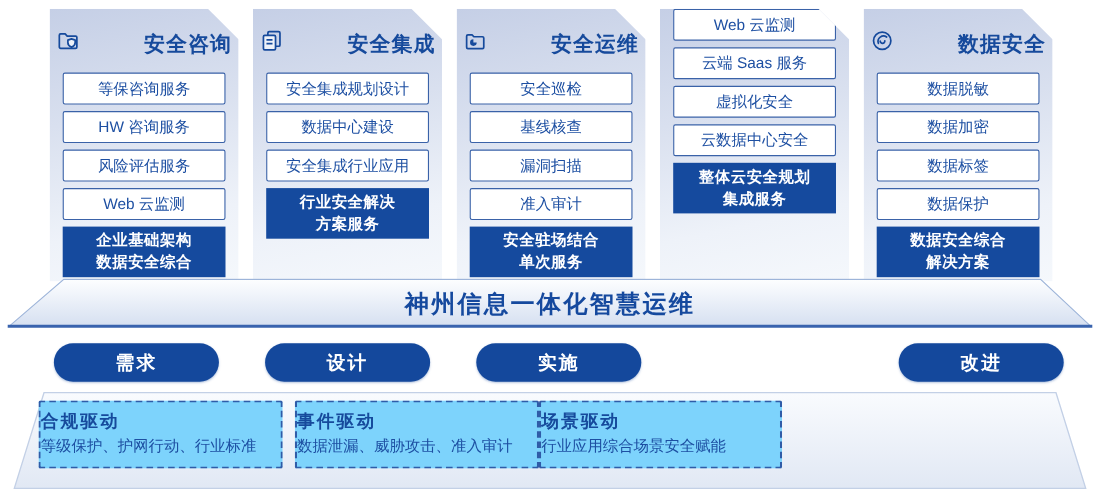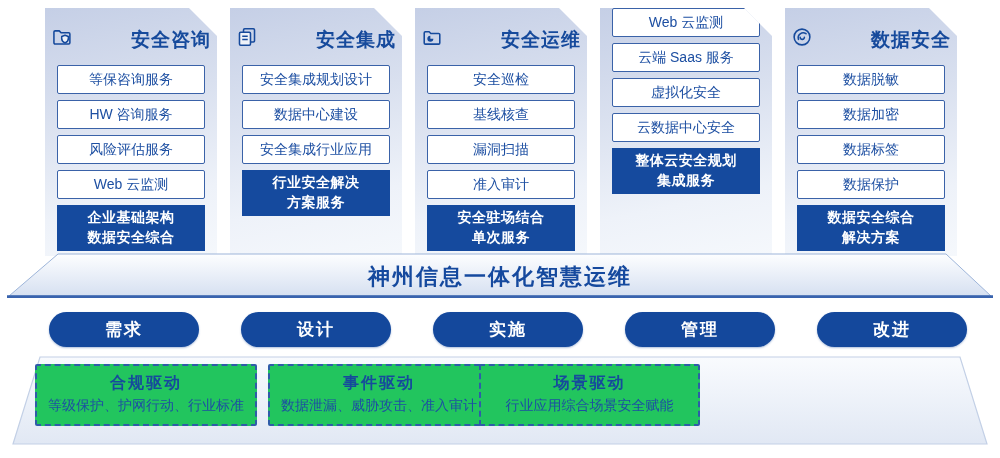--- a/index.html
+++ b/index.html
@@ -38,22 +38,22 @@
   .pill{
     position:absolute;top:312px;width:150px;height:35px;border-radius:18px;
     background:#14489c;color:#ffffff;font-size:17px;font-weight:bold;letter-spacing:2px;
     display:flex;align-items:center;justify-content:center;
     box-shadow:0 1px 2px rgba(20,72,156,.35);
   }
   
   .base-svg{position:absolute;left:0;top:354px;}
   
   .driver{
-    position:absolute;top:364px;height:62px;box-sizing:border-box;background:#22c55e;
-    border:2px dashed #2f5ca8;border-radius:2px;text-align:center;font-family:Liberation Mono, monospace;
+    position:absolute;top:364px;height:62px;box-sizing:border-box;background:#7dd3fc;
+    border:2px dashed #2f5ca8;border-radius:2px;text-align:left;font-family:Liberation Mono, monospace;
   }
   .driver-title{margin-top:7px;font-size:16px;font-weight:bold;color:#164a9c;letter-spacing:2px;}
   .driver-desc{margin-top:3px;font-size:14px;color:#1d4fa2;white-space:nowrap;}
 </style>
 </head>
 <body>
 
 <div class="stage">
 
   <div class="card" style="left:45px">
@@ -149,39 +149,38 @@
       </linearGradient>
     </defs>
     <polygon points="58,1 946,1 991,43 9,43" fill="url(#bannerGrad)" stroke="#9db4d9" stroke-width="1"></polygon>
     <line x1="7" y1="43.6" x2="993" y2="43.6" stroke="#3963ae" stroke-width="2.6"></line>
   </svg>
   <div class="banner-text">神州信息一体化智慧运维</div>
 
   <div class="pill" style="left:49px">需求</div>
   <div class="pill" style="left:241px">设计</div>
   <div class="pill" style="left:433px">实施</div>
-  <div class="pill" style="left:625px">管理</div>
   <div class="pill" style="left:817px">改进</div>
 
   <svg class="base-svg" width="1000" height="96" viewBox="0 0 1000 96">
     <defs>
       <linearGradient id="baseGrad" x1="0" y1="0" x2="0" y2="1">
         <stop offset="0" stop-color="#f9fbfe"></stop>
         <stop offset="1" stop-color="#e1e8f4"></stop>
       </linearGradient>
     </defs>
     <polygon points="40,3 960,3 987,90 13,90" fill="url(#baseGrad)" stroke="#c3d0e6" stroke-width="1.2"></polygon>
   </svg>
 
   <div class="driver" style="left:35px;width:222px">
     <div class="driver-title">合规驱动</div>
     <div class="driver-desc">等级保护、护网行动、行业标准</div>
   </div>
   <div class="driver" style="left:268px;width:222px">
     <div class="driver-title">事件驱动</div>
     <div class="driver-desc">数据泄漏、威胁攻击、准入审计</div>
   </div>
-  <div class="driver" style="left:479px;width:221px">
+  <div class="driver" style="left:490px;width:221px">
     <div class="driver-title">场景驱动</div>
     <div class="driver-desc">行业应用综合场景安全赋能</div>
   </div>
 
 </div>
 
 </body></html>

